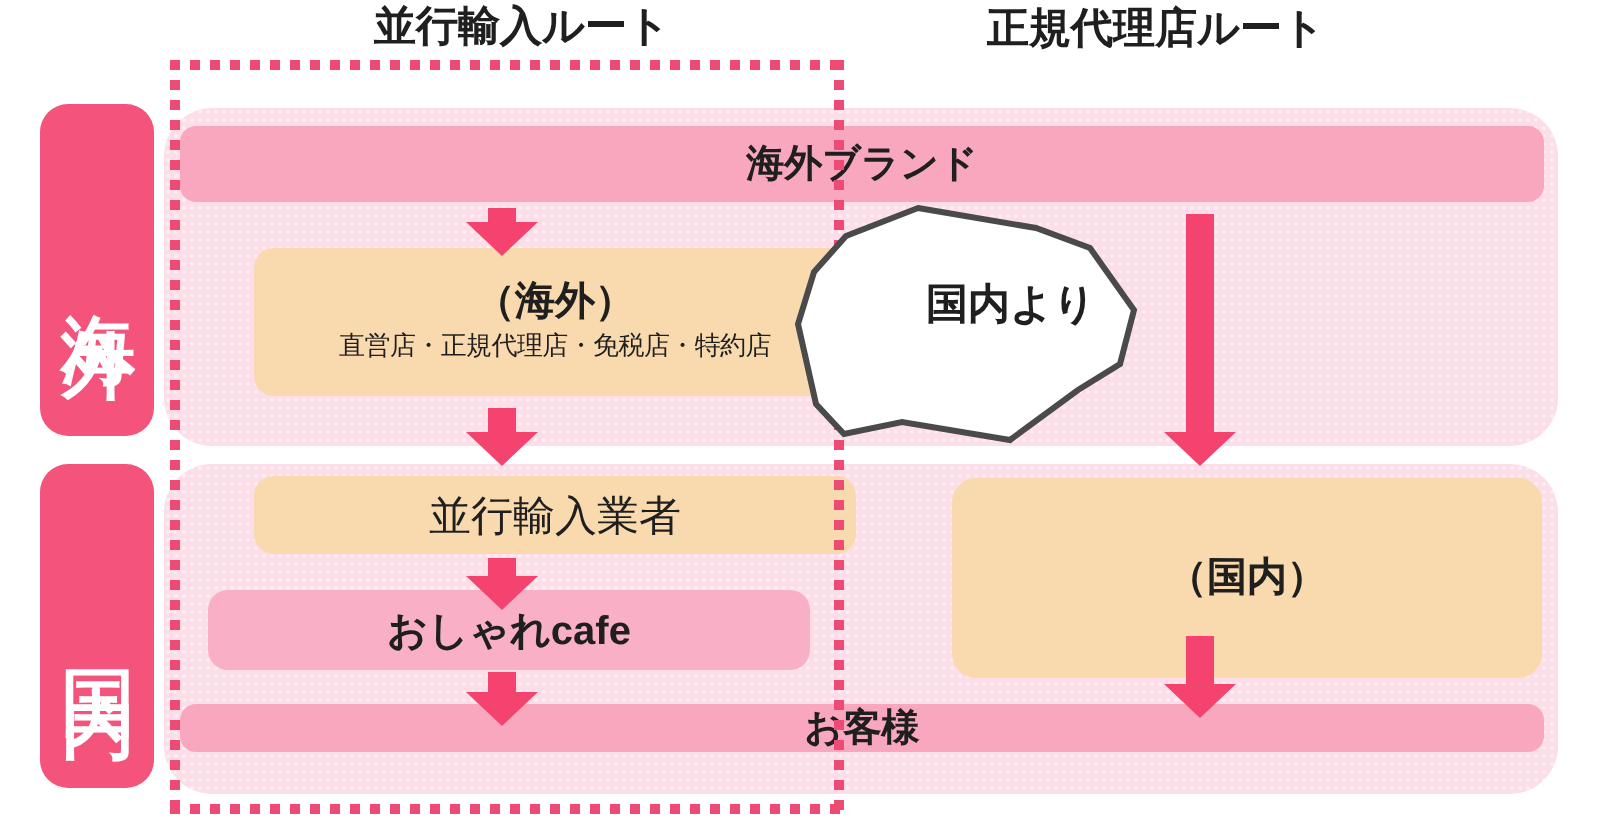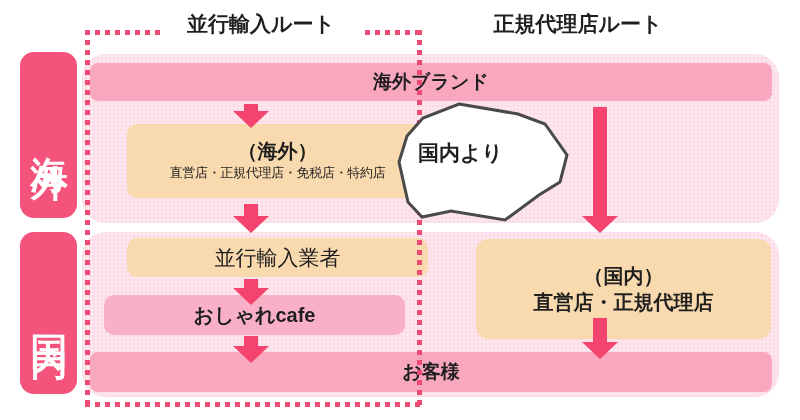--- a/index.html
+++ b/index.html
@@ -24,33 +24,33 @@
     background-size:4px 4px;z-index:1;
   }
   .panel.overseas{top:54px;height:169px;}
   .panel.domestic{top:232px;height:165px;}
   
   .dot-edge{position:absolute;z-index:4;}
   .dot-h{height:5px;background:repeating-linear-gradient(to right,var(--dotted) 0 5px,transparent 5px 10px);}
   .dot-v{width:5px;background:repeating-linear-gradient(to bottom,var(--dotted) 0 5px,transparent 5px 10px);}
   
   .route-title{
-    position:absolute;top:11px;z-index:6;font-size:21px;font-weight:600;
+    position:absolute;top:1px;z-index:6;font-size:21px;font-weight:600;
     text-align:center;line-height:26px;white-space:nowrap;color:var(--ink);
   }
   .route-title.parallel{left:162px;width:190px;background:#fff;padding:0 4px;}
   .route-title.official{left:483px;width:190px;font-family:Liberation Serif, serif;}
   
   .node{
     position:absolute;z-index:2;display:flex;flex-direction:column;
     align-items:center;justify-content:center;text-align:center;color:var(--ink);
   }
   .bar{left:90px;width:682px;height:38px;border-radius:8px;background:var(--bar-pink);font-size:19px;font-weight:600;}
   .bar.brand{top:63px;}
-  .bar.customer{top:352px;height:40px;}
+  .bar.customer{top:352px;height:24px;}
   .peach{background:var(--peach);margin-left:23px;}
   .box-overseas-stores{left:104px;top:124px;width:301px;height:74px;border-radius:10px;}
   .box-overseas-stores .l1{font-size:20px;font-weight:600;line-height:24px;}
   .box-overseas-stores .l2{font-size:13px;line-height:20px;letter-spacing:-0.3px;}
   .box-importer{left:104px;top:238px;width:301px;height:39px;border-radius:10px;font-size:21px;font-weight:400;}
   .box-cafe{left:104px;top:295px;width:301px;height:40px;border-radius:10px;background:var(--cafe-pink);font-size:20px;font-weight:600;}
   .box-domestic-stores{left:453px;top:239px;width:295px;height:100px;border-radius:12px;}
   .box-domestic-stores .l1{font-size:20px;font-weight:600;line-height:26px;}
   .box-domestic-stores .l2{font-size:20px;font-weight:600;line-height:26px;}
   
@@ -60,21 +60,21 @@
   .a1{left:233px;top:104px;} .a1 .stem{height:7px;}
   .a2{left:233px;top:204px;} .a2 .stem{height:12px;}
   .a3{left:233px;top:279px;} .a3 .stem{height:9px;}
   .a4{left:233px;top:336px;} .a4 .stem{height:10px;}
   .a5{left:582px;top:107px;} .a5 .stem{height:109px;}
   .a6{left:582px;top:318px;} .a6 .stem{height:24px;}
   
   .bubble{position:absolute;left:393px;top:98px;width:184px;height:132px;z-index:5;}
   .bubble-text{
     position:absolute;left:418px;top:136px;width:130px;z-index:6;
-    text-align:left;font-size:21px;font-weight:600;line-height:33px;color:var(--ink);
+    text-align:right;font-size:21px;font-weight:600;line-height:33px;color:var(--ink);
   }
 </style>
 </head>
 <body>
 
 <div class="stage">
 
   <div class="panel overseas"></div>
   <div class="panel domestic"></div>
 
@@ -97,21 +97,20 @@
     <div class="l1">（海外）</div>
     <div class="l2">直営店・正規代理店・免税店・特約店</div>
   </div>
 
   <div class="node peach box-importer">並行輸入業者</div>
 
   <div class="node box-cafe">おしゃれcafe</div>
 
   <div class="node peach box-domestic-stores">
     <div class="l1">（国内）</div>
-    <div class="l2">直営店・正規代理店</div>
   </div>
 
   <div class="node bar customer">お客様</div>
 
   <div class="arrow a1">
       <div class="stem"></div>
       <div class="head"></div>
     </div>
   <div class="arrow a2">
       <div class="stem"></div>

